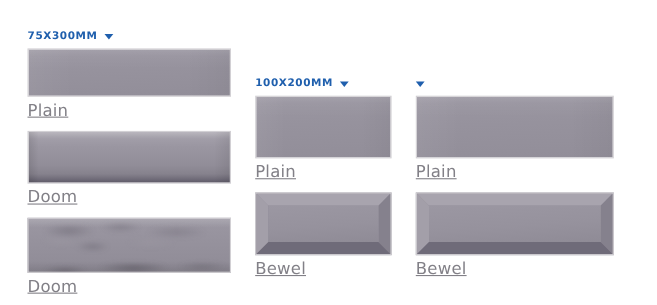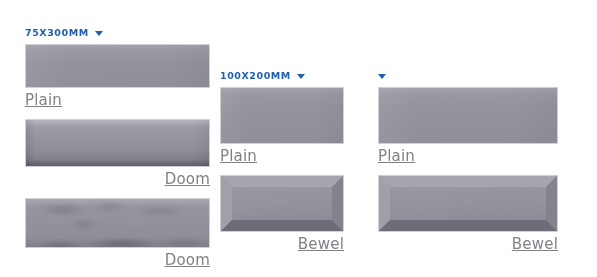--- a/index.html
+++ b/index.html
@@ -19,21 +19,21 @@
   #board {
     position: absolute;
     inset: 0;
   }
 
   
   .column {
     position: absolute;
   }
   .col-1 { left: 25px; top: 26px;  width: 185px; }
-  .col-2 { left: 220px; top: 69px; width: 124px; }
+  .col-2 { left: 232px; top: 69px; width: 124px; }
   .col-3 { left: 378px; top: 69px; width: 180px; }
 
   
   .size-header {
     display: flex;
     align-items: center;
     gap: 6px;
     color: #1f5fad;
     font-size: 9.5px;
     font-weight: bold;
@@ -53,21 +53,21 @@
     border-top: 5px solid #1f5fad;
     position: relative;
     top: 1px;
     flex: 0 0 auto;
   }
 
   
   .swatch-item {
     margin-top: 5px;
   }
-  .swatch-item.gap-lg { margin-top: 12px; text-align: right; }
+  .swatch-item.gap-lg { margin-top: 12px; }
 
   .swatch {
     position: relative;
     width: 100%;
     box-sizing: border-box;
     border: 1px solid #d2d0d4;
     overflow: hidden;
     cursor: pointer;
   }
 

